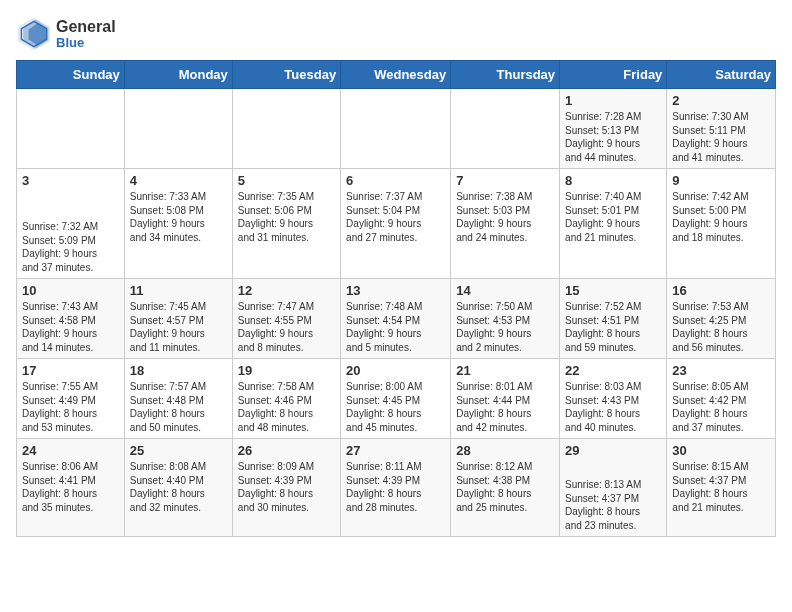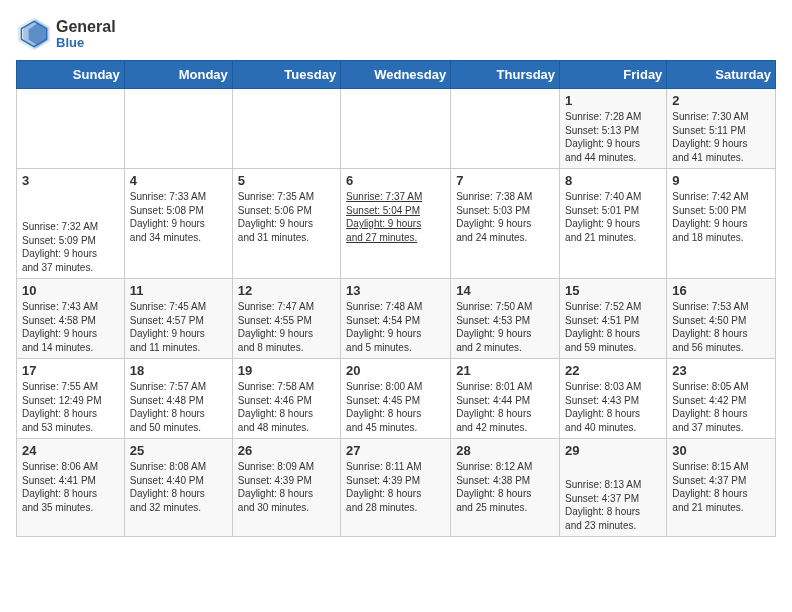--- a/index.html
+++ b/index.html
@@ -169,21 +169,21 @@
         </td>
         <td>
           <span class="day-number">5</span>
           <div class="day-info" style="white-space: pre-line;">Sunrise: 7:35 AM
 Sunset: 5:06 PM
 Daylight: 9 hours
 and 31 minutes.</div>
         </td>
         <td>
           <span class="day-number">6</span>
-          <div class="day-info" style="white-space: pre-line; text-decoration: underline;">Sunrise: 7:37 AM
+          <div class="day-info" style="white-space: pre-line;">Sunrise: 7:37 AM
 Sunset: 5:04 PM
 Daylight: 9 hours
 and 27 minutes.</div>
         </td>
         <td>
           <span class="day-number">7</span>
           <div class="day-info" style="white-space: pre-line;">Sunrise: 7:38 AM
 Sunset: 5:03 PM
 Daylight: 9 hours
 and 24 minutes.</div>
@@ -242,30 +242,30 @@
         <td>
           <span class="day-number">15</span>
           <div class="day-info" style="white-space: pre-line;">Sunrise: 7:52 AM
 Sunset: 4:51 PM
 Daylight: 8 hours
 and 59 minutes.</div>
         </td>
         <td>
           <span class="day-number">16</span>
           <div class="day-info" style="white-space: pre-line;">Sunrise: 7:53 AM
-Sunset: 4:50 PM
+Sunset: 4:25 PM
 Daylight: 8 hours
 and 56 minutes.</div>
         </td>
       </tr>
       <tr class="row-even">
         <td>
           <span class="day-number">17</span>
           <div class="day-info" style="white-space: pre-line;">Sunrise: 7:55 AM
-Sunset: 12:49 PM
+Sunset: 4:49 PM
 Daylight: 8 hours
 and 53 minutes.</div>
         </td>
         <td>
           <span class="day-number">18</span>
           <div class="day-info" style="white-space: pre-line;">Sunrise: 7:57 AM
 Sunset: 4:48 PM
 Daylight: 8 hours
 and 50 minutes.</div>
         </td>

